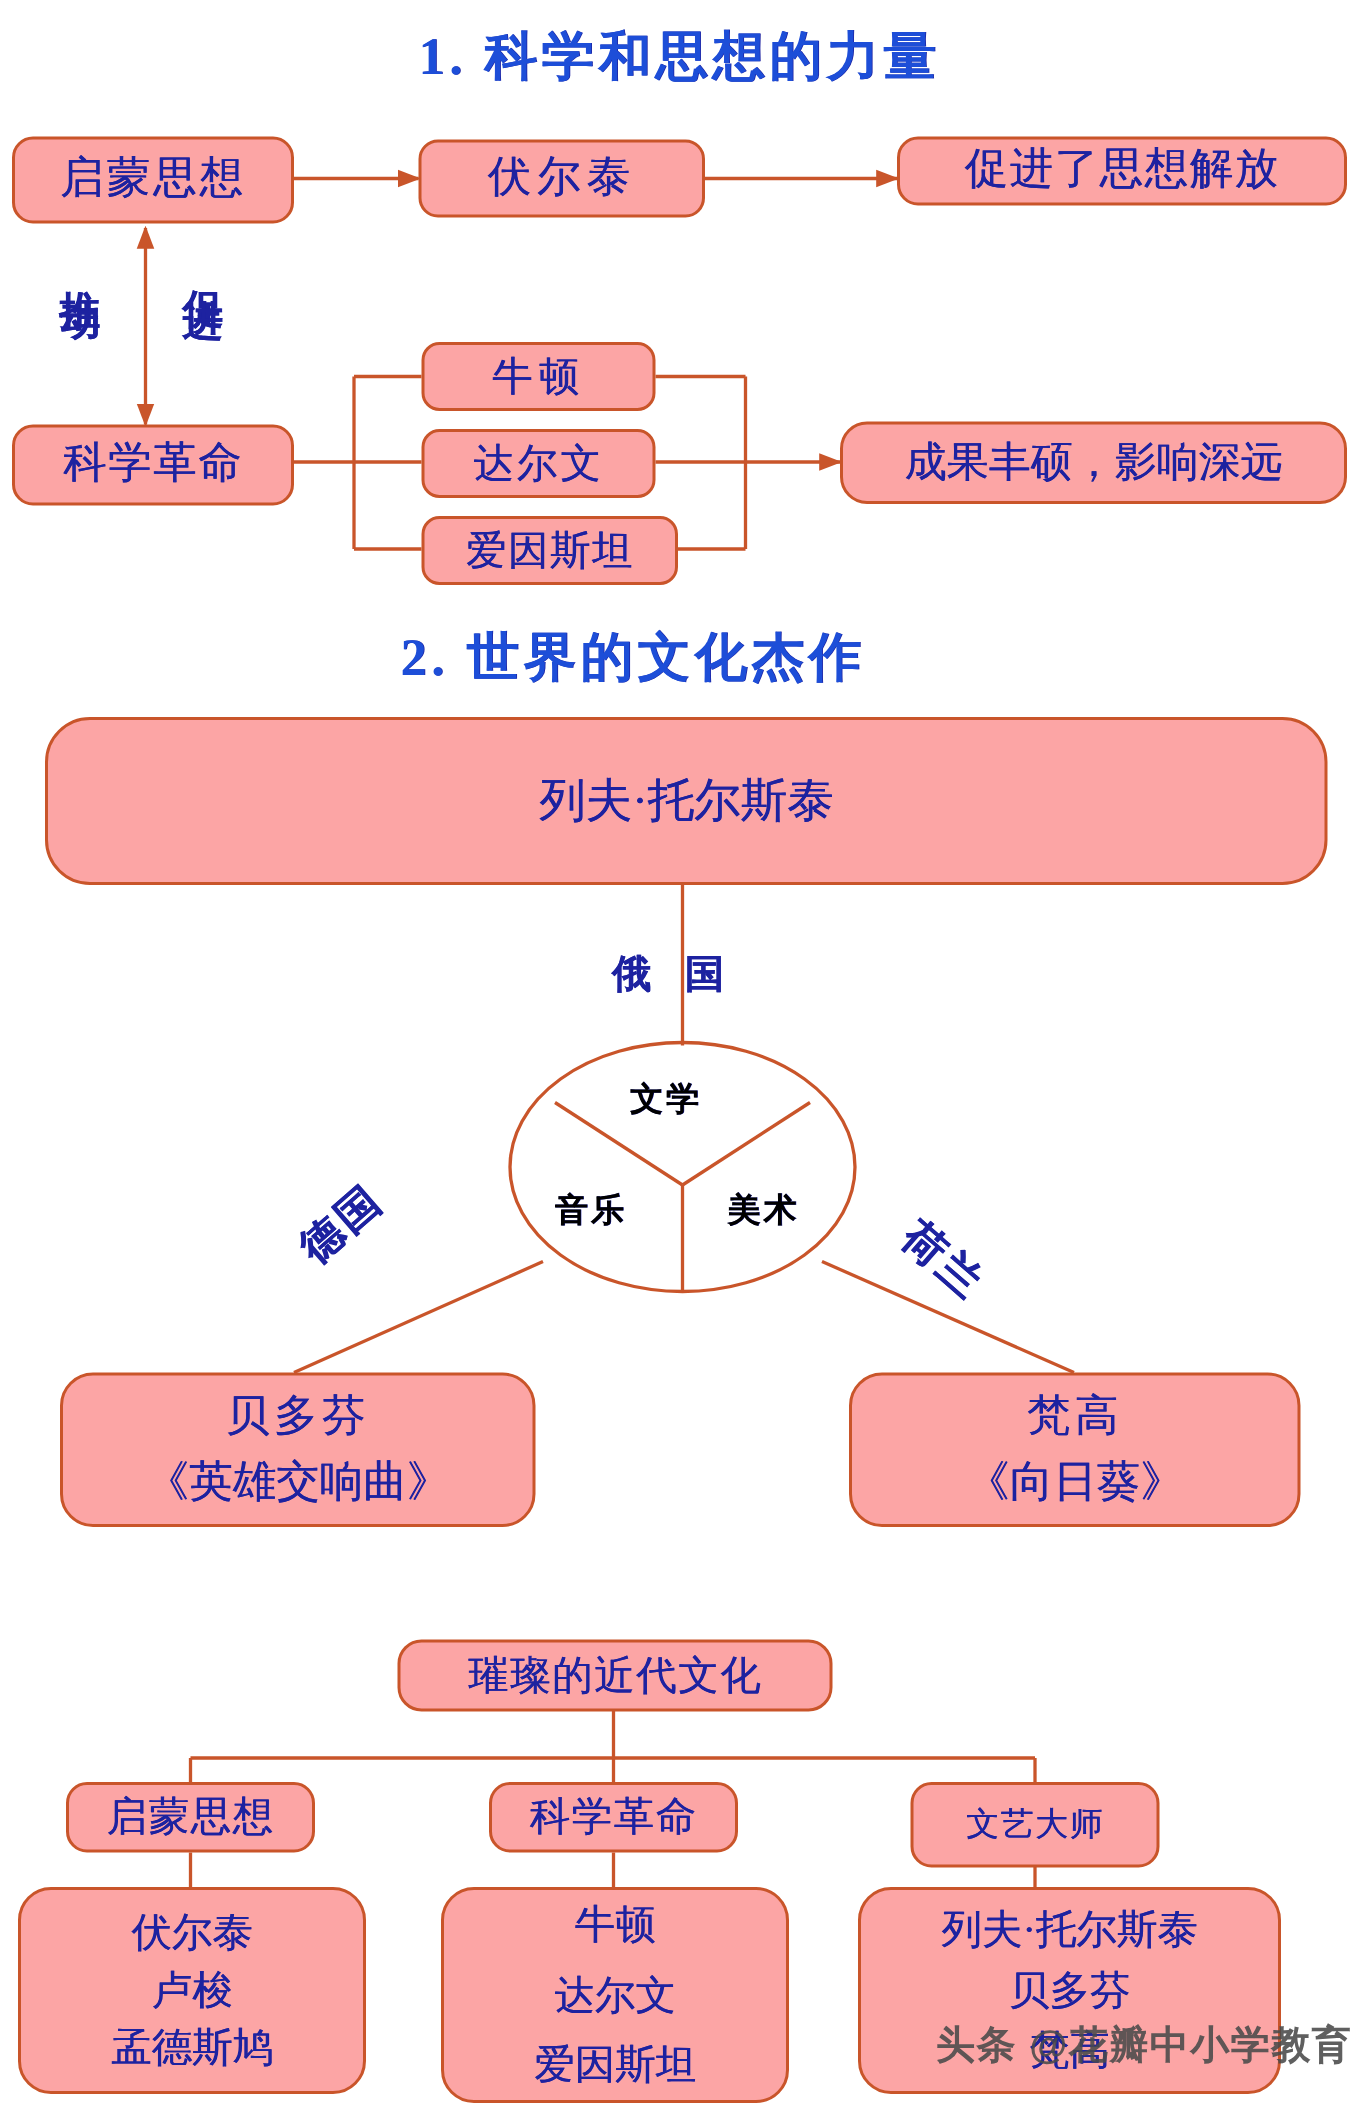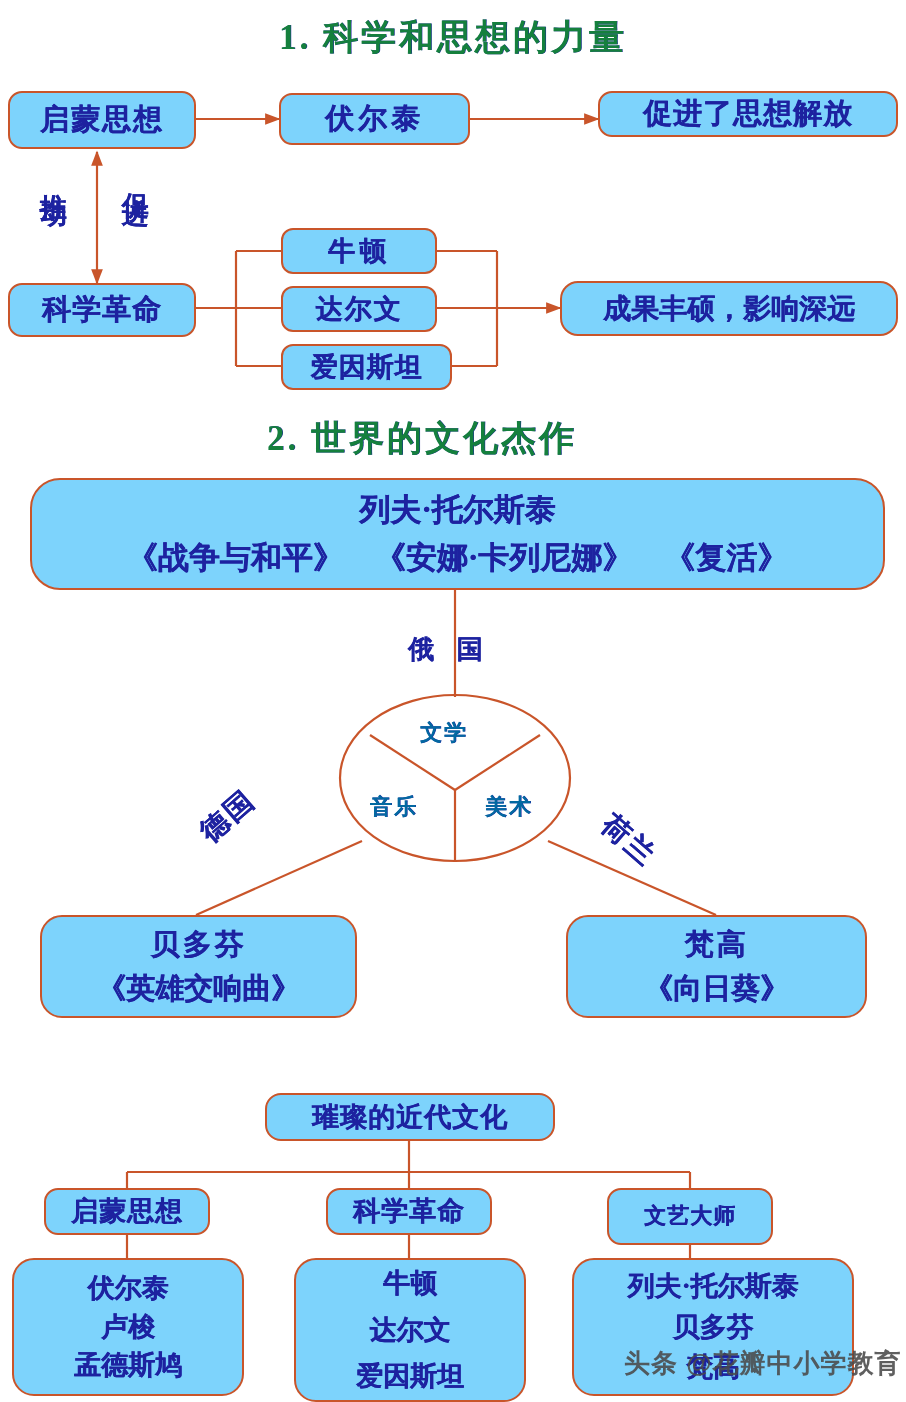--- a/index.html
+++ b/index.html
@@ -20,39 +20,39 @@
   #wires {
     position: absolute;
     left: 0; top: 0;
     width: 906px; height: 1402px;
     pointer-events: none;
   }
 
   
   .section-title {
     position: absolute;
-    color: #15803d;
+    color: #1d4ed8;
     font-family: "Liberation Serif", "DejaVu Serif", serif;
     font-weight: bold;
     font-size: 35px;
     letter-spacing: 3px;
     white-space: nowrap;
     text-align: center;
     text-shadow: 0.5px 0 0 #1d22a0;
   }
 
   
   .node {
     position: absolute;
     box-sizing: border-box;
     border: 2.2px solid #c9552a;
-    background: #7dd3fc;
+    background: #fca5a5;
     color: #1d22a0;
     font-family: "Liberation Serif", "DejaVu Serif", serif;
-    font-weight: bold;
+    font-weight: normal;
     display: flex;
     flex-direction: column;
     align-items: center;
     justify-content: center;
     text-align: center;
     line-height: 1.28;
     white-space: nowrap;
     text-shadow: 0.4px 0 0 #1d22a0;
   }
   .node .line { display: block; }
@@ -67,21 +67,21 @@
     text-shadow: 0.4px 0 0 #1d22a0;
   }
   .label.vstack {
     display: flex;
     flex-direction: column;
     align-items: center;
     line-height: 1.08;
   }
   .circle-label {
     position: absolute;
-    color: #0369a1;
+    color: #000000;
     font-family: Liberation Serif, serif;
     font-weight: bold;
     font-size: 22px;
     letter-spacing: 2px;
     white-space: nowrap;
     text-shadow: 0.4px 0 0 #1d22a0;
   }
 
   
   #watermark {
@@ -170,21 +170,20 @@
   <div class="node" style="left:281px;top:286px;width:156px;height:46px;border-radius:12px;font-size:27px;letter-spacing:2px;">达尔文</div>
 
   <div class="node" style="left:281px;top:344px;width:171px;height:46px;border-radius:12px;font-size:27px;letter-spacing:1px;">爱因斯坦</div>
 
   <div class="node" style="left:560px;top:281px;width:338px;height:55px;border-radius:18px;font-size:28px;letter-spacing:0px;">成果丰硕，影响深远</div>
 
   <div class="section-title" style="left:12px;top:415px;width:820px;">2. 世界的文化杰作</div>
 
   <div class="node" style="left:30px;top:478px;width:855px;height:112px;border-radius:30px;font-size:31px;gap:8px;">
     <span class="line">列夫·托尔斯泰</span>
-    <span class="line" style="letter-spacing:0px;">《战争与和平》　《安娜·卡列尼娜》　《复活》</span>
   </div>
 
   <div class="label" style="left:408px;top:632px;font-size:26px;letter-spacing:8px;">俄 国</div>
 
   <div class="circle-label" style="left:420px;top:718px;">文学</div>
   <div class="circle-label" style="left:370px;top:792px;">音乐</div>
   <div class="circle-label" style="left:485px;top:792px;">美术</div>
 
   <div class="label" style="left:192px;top:822px;font-size:28px;letter-spacing:3px;transform:rotate(-41deg);transform-origin:left top;">德国</div>
 

